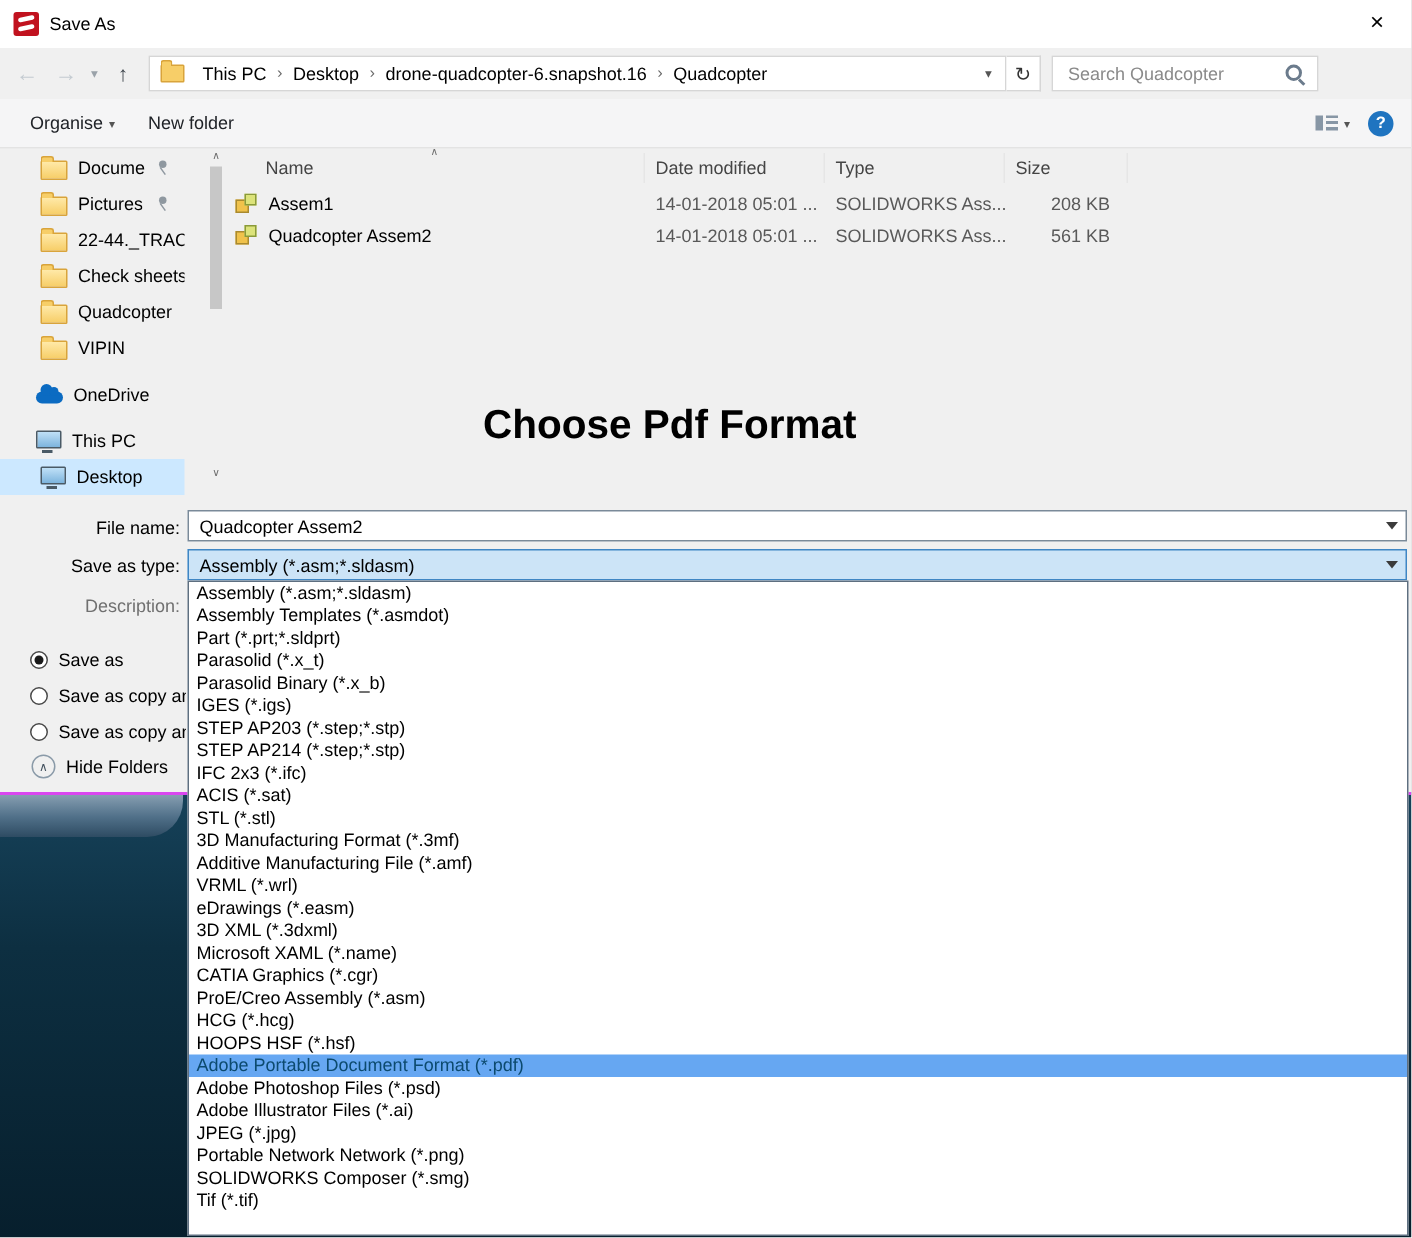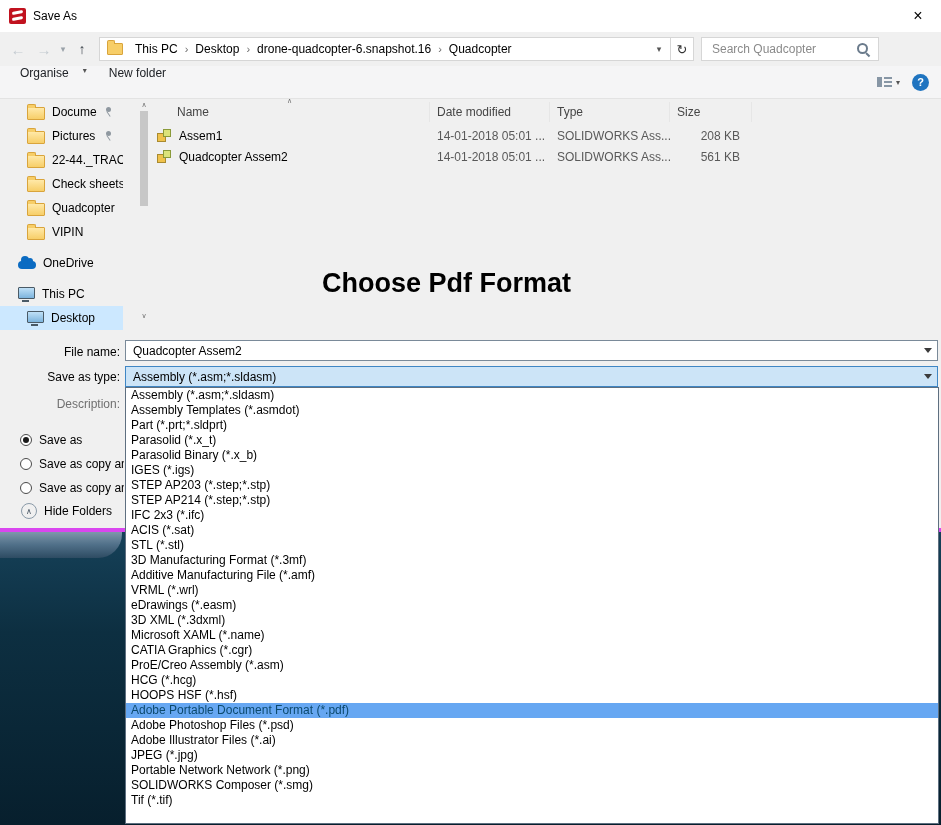--- a/index.html
+++ b/index.html
@@ -6,21 +6,21 @@
   .screen{position:relative;width:941px;height:825px;background:#f0f0f0;
     font-family:"Liberation Sans",sans-serif;font-size:12px;color:#000;overflow:hidden;
     outline:1px solid #a6a6a6;outline-offset:-1px}
 
   
   .bg-dark{position:absolute;left:0;top:528px;width:941px;height:297px;
     background:linear-gradient(180deg,#16425a 0%,#0d2f41 35%,#071f2d 100%)}
   .model-frag{position:absolute;left:0;top:0;width:122px;height:30px;
     background:linear-gradient(180deg,#93a9bb,#54738c 55%,#2f4c63);border-bottom-right-radius:24px;opacity:.95}
 
-  .dialog{position:absolute;left:0;top:0;width:941px;height:528px;background:#f0f0f0;border-bottom:4px solid #d946ef}
+  .dialog{position:absolute;left:0;top:0;width:941px;height:528px;background:#f0f0f0;border-bottom:2px solid #d946ef}
 
   
   .titlebar{position:absolute;top:0;left:0;right:0;height:32px;background:#fff;display:flex;align-items:center;gap:7px;padding-left:9px}
   .app-icon{width:17px;height:16px;background:#c1121f;border-radius:2px;position:relative;flex:0 0 17px}
   .app-icon::before{content:'';position:absolute;left:3px;top:3px;width:11px;height:3px;background:#fff;border-radius:2px;transform:rotate(-12deg)}
   .app-icon::after{content:'';position:absolute;left:3px;top:9px;width:11px;height:3px;background:#fff;border-radius:2px;transform:rotate(-12deg)}
   .close{position:absolute;right:0;top:0;width:46px;height:31px;background:transparent;border:none;font-size:16px;line-height:31px;text-align:center;font-family:inherit;color:#000;padding:0}
 
   
   .navbar{position:absolute;top:32px;left:0;right:0;height:34px;display:flex;align-items:center}
@@ -38,35 +38,35 @@
   .refresh{width:23px;height:24px;border:1px solid #d6d6d6;border-left:none;background:#fff;font-size:13px;color:#333;padding:0;font-family:inherit;box-sizing:border-box}
   .searchbox{width:178px;height:24px;margin-left:7px;background:#fff;border:1px solid #d6d6d6;display:flex;align-items:center;box-sizing:border-box}
   .searchbox input{border:none;outline:none;flex:1;min-width:0;font:12px "Liberation Sans",sans-serif;padding:0 10px;color:#333;background:transparent}
   .searchbox input::placeholder{color:#8a8a8a}
   .mag{width:13px;height:13px;position:relative;margin-right:8px;flex:0 0 13px}
   .mag::before{content:'';position:absolute;left:0;top:0;width:7px;height:7px;border:2px solid #6b7b8c;border-radius:50%}
   .mag::after{content:'';position:absolute;left:9px;top:9px;width:5px;height:2px;background:#6b7b8c;transform:rotate(45deg);transform-origin:left center}
 
   
   .toolbar{position:absolute;top:66px;left:0;right:0;height:32px;background:#f5f5f6;border-bottom:1px solid #e3e3e3;display:flex;align-items:center}
-  .tb-item{display:flex;align-items:flex-start;gap:14px;padding:0 11px;height:100%;color:#202328}
+  .tb-item{display:flex;align-items:center;gap:4px;padding:0 11px;height:100%;color:#202328}
   .tb-item.first{margin-left:9px}
   .caret{font-size:8px;color:#555}
   .tb-right{margin-left:auto;display:flex;align-items:center;margin-right:12px;gap:12px}
   .view-btn{display:flex;align-items:center;gap:4px}
   .view-icon{width:15px;height:12px;position:relative}
   .view-icon::before{content:'';position:absolute;left:0;top:1px;width:5px;height:10px;background:#8796a5}
   .view-icon::after{content:'';position:absolute;left:7px;top:1px;width:8px;height:10px;
     background:linear-gradient(#8796a5 0 2px,transparent 2px 4px,#8796a5 4px 6px,transparent 6px 8px,#8796a5 8px 10px)}
   .help-btn{width:17px;height:17px;border-radius:50%;background:#1f74c0;color:#fff;font-size:11px;font-weight:bold;display:flex;align-items:center;justify-content:center}
 
   
   .sidebar{position:absolute;left:0;top:98px;width:149px;height:232px}
   .side-list{position:absolute;left:0;top:2px;right:26px}
-  .side-item{display:flex;align-items:center;height:24px;gap:7px;padding-left:18px;white-space:nowrap;overflow:hidden}
+  .side-item{display:flex;align-items:center;height:24px;gap:7px;padding-left:24px;white-space:nowrap;overflow:hidden}
   .side-item.indent1{padding-left:27px}
   .side-item.gap{margin-top:7px}
   .side-item.selected{background:#cce8ff}
   .slabel{overflow:hidden}
   .sicon{display:inline-block;flex:0 0 auto}
   .sicon.folder{width:16px;height:11px;background:linear-gradient(#ffe9a8,#f7ce68);border:1px solid #d9a43b;border-radius:1px;position:relative;margin-top:2px}
   .sicon.folder::before{content:'';position:absolute;left:-1px;top:-4px;width:7px;height:3px;background:#f7ce68;border:1px solid #d9a43b;border-bottom:none;border-radius:2px 2px 0 0}
   .sicon.cloud{width:18px;height:8px;background:#0b6bc2;border-radius:6px;position:relative;margin-top:4px}
   .sicon.cloud::before{content:'';position:absolute;left:3px;top:-5px;width:8px;height:8px;background:#0b6bc2;border-radius:50%}
   .sicon.cloud::after{content:'';position:absolute;left:9px;top:-3px;width:6px;height:6px;background:#0b6bc2;border-radius:50%}

